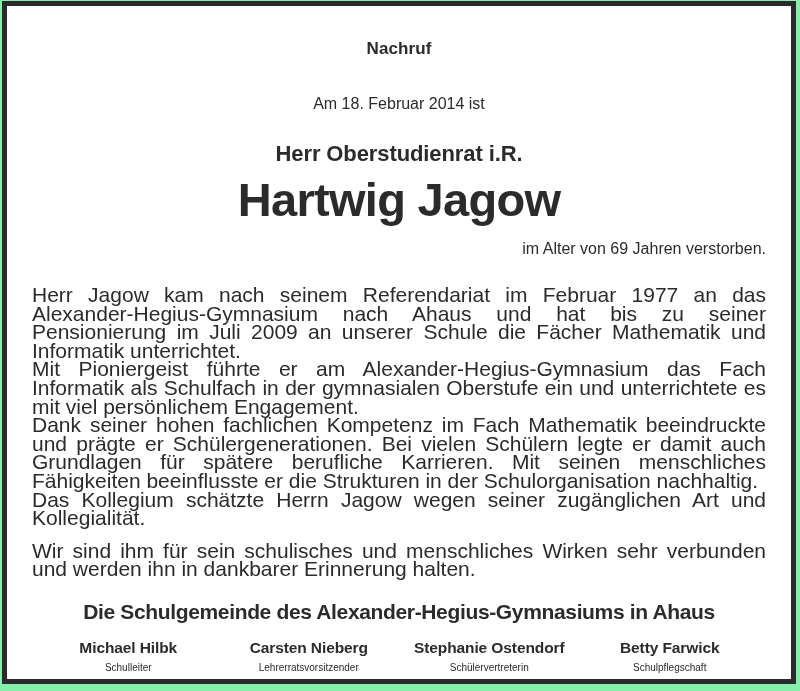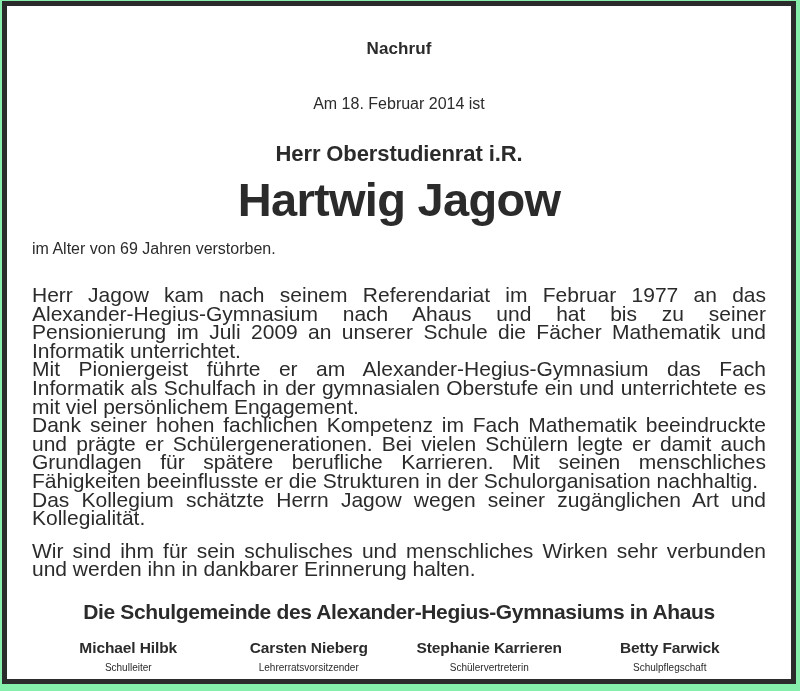--- a/index.html
+++ b/index.html
@@ -66,21 +66,21 @@
   }
   .deceased-name {
     text-align: center;
     font-weight: bold;
     font-size: 47px;
     line-height: 54px;
     letter-spacing: -0.7px;
     margin-top: 6px;
   }
   .age-line {
-    text-align: left;
+    text-align: right;
     font-size: 16px;
     line-height: 19px;
     margin-top: 12px;
   }
 
   
   .body-copy {
     margin-top: 28px;
     font-size: 21px;
     line-height: 18.6px;
@@ -158,21 +158,21 @@
       <div class="signatories">
         <div class="sig">
           <div class="sig-name">Michael Hilbk</div>
           <div class="sig-role">Schulleiter</div>
         </div>
         <div class="sig">
           <div class="sig-name">Carsten Nieberg</div>
           <div class="sig-role">Lehrerratsvorsitzender</div>
         </div>
         <div class="sig">
-          <div class="sig-name">Stephanie Karrieren</div>
+          <div class="sig-name">Stephanie Ostendorf</div>
           <div class="sig-role">Schülervertreterin</div>
         </div>
         <div class="sig">
           <div class="sig-name">Betty Farwick</div>
           <div class="sig-role">Schulpflegschaft</div>
         </div>
       </div>
 
     </div>
   </div>

